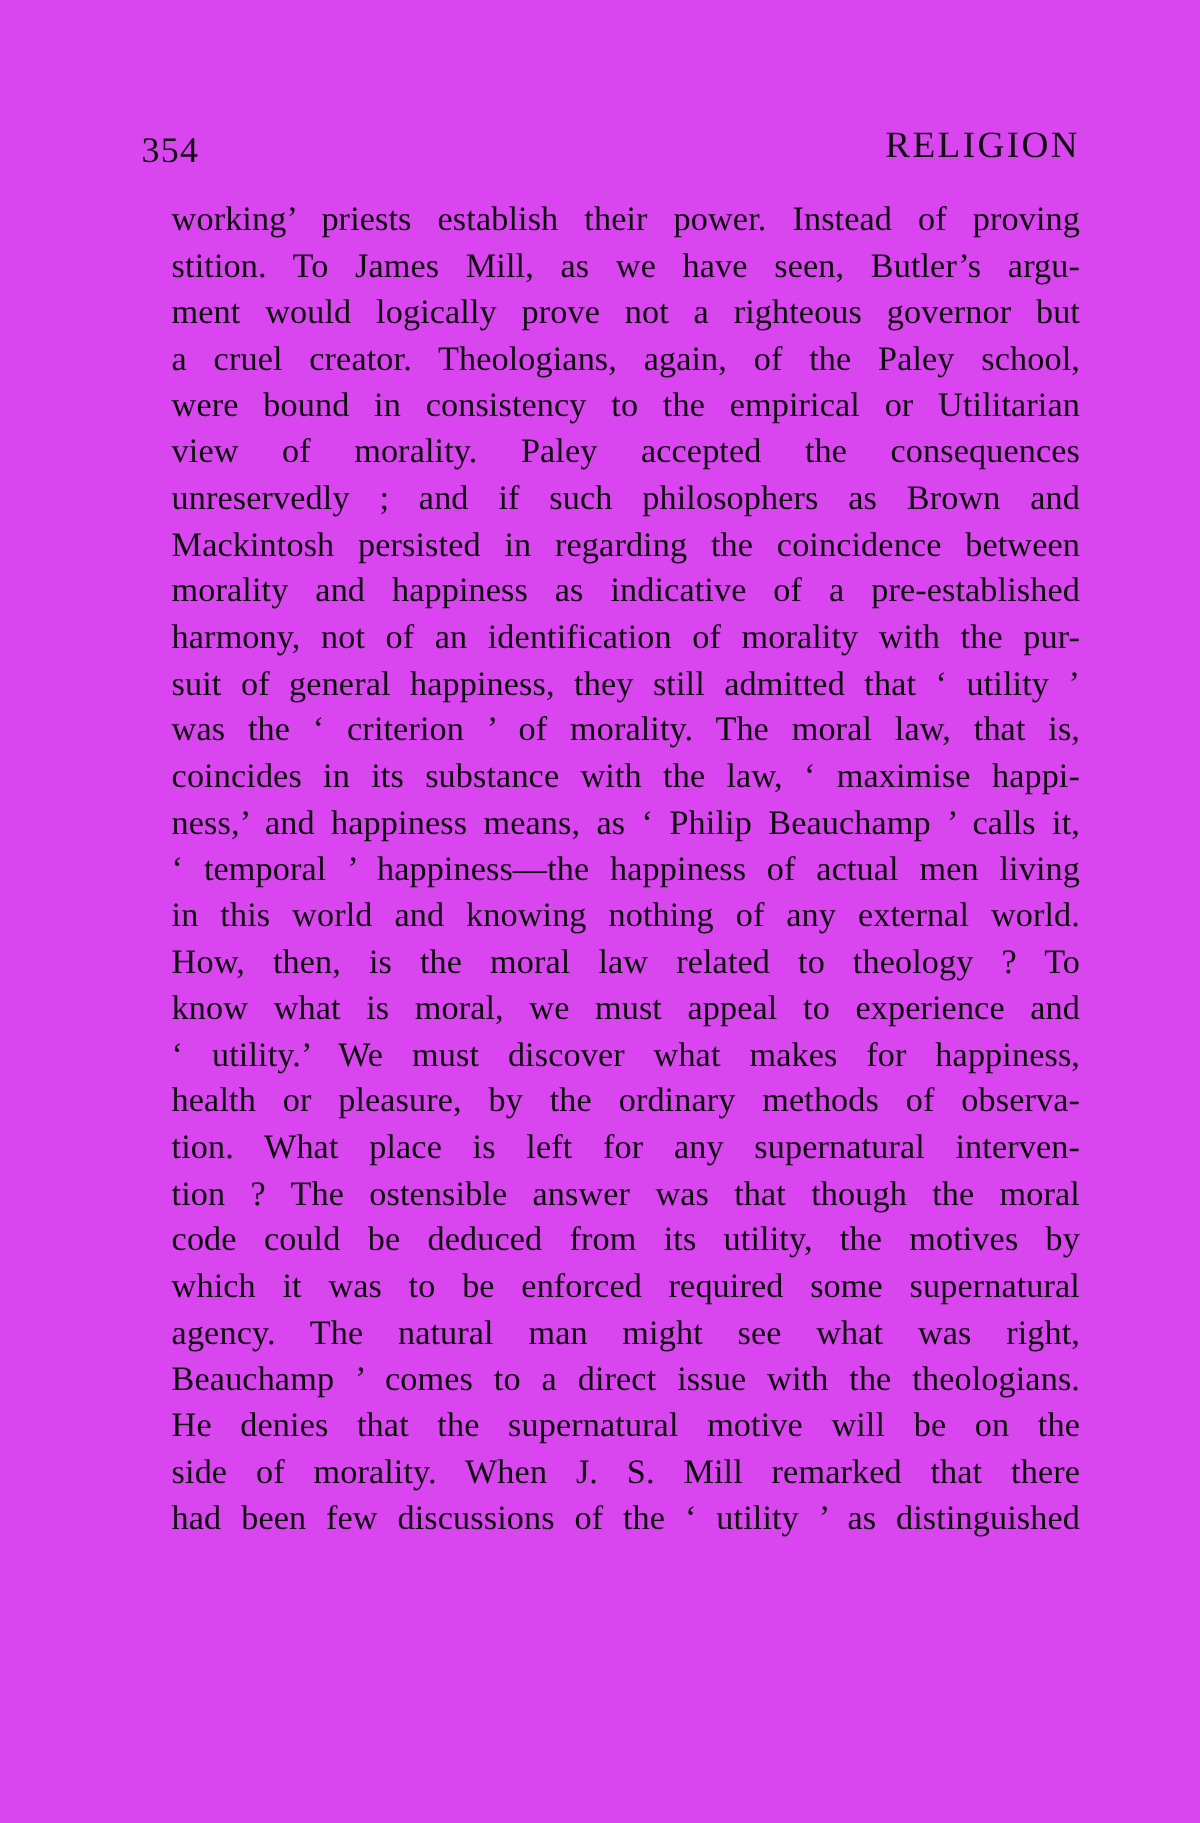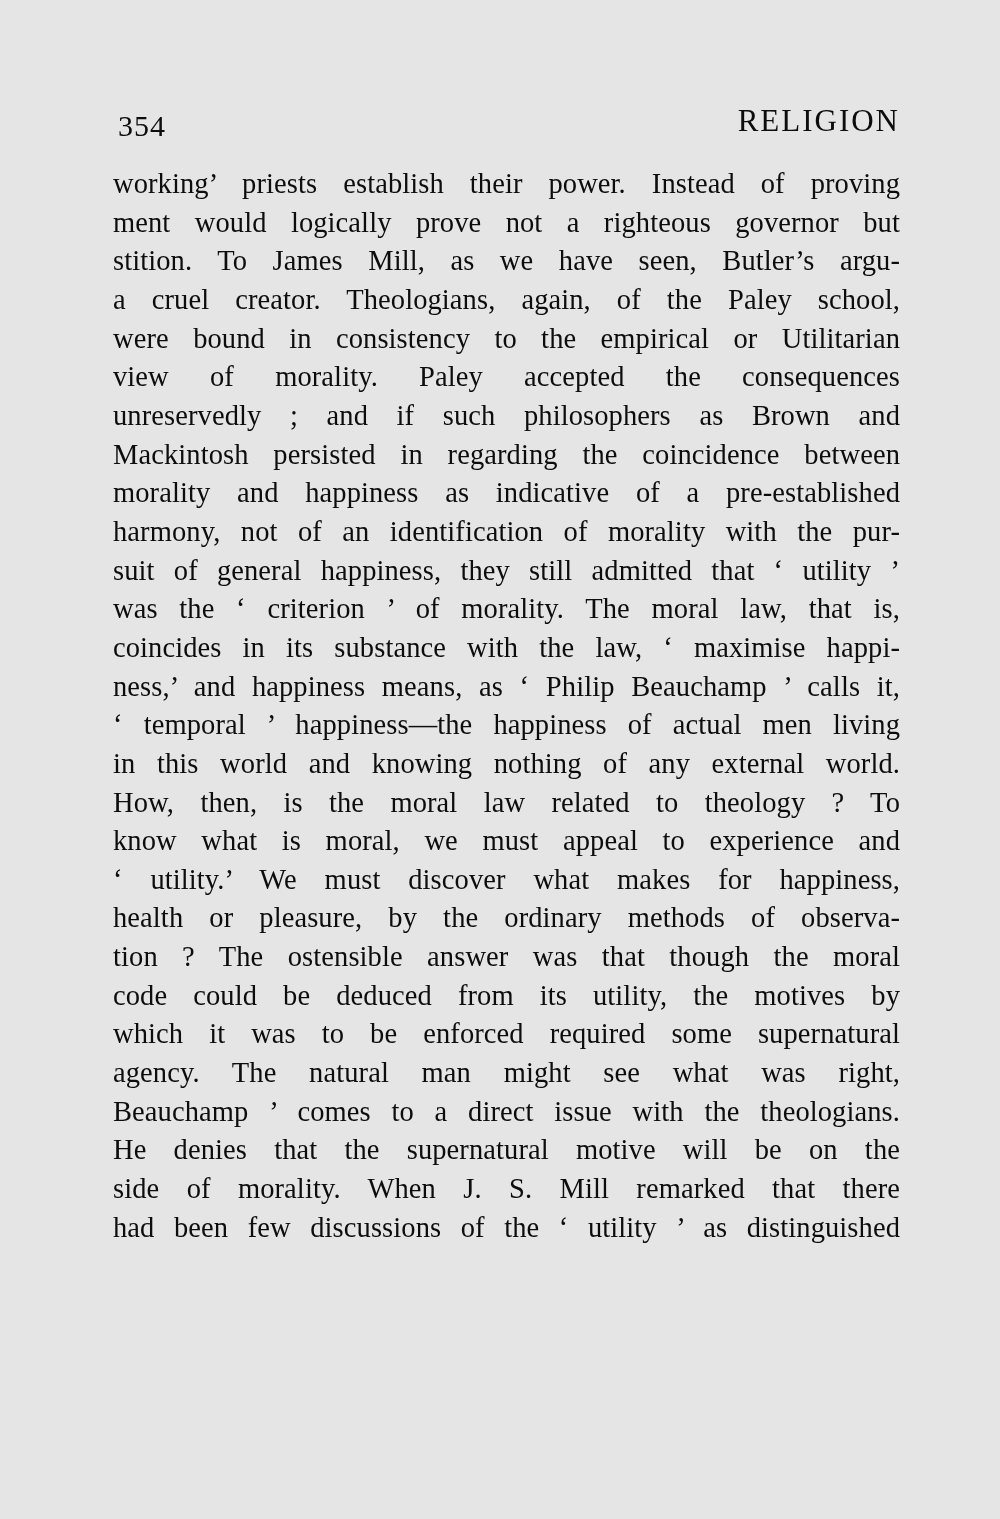--- a/index.html
+++ b/index.html
@@ -4,21 +4,21 @@
 <style>
   html, body {
     margin: 0;
     padding: 0;
     background: #ffffff;
   }
   .page {
     position: relative;
     width: 1000px;
     height: 1519px;
-    background: #e5e5e5;
+    background: #d946ef;
     overflow: hidden;
     font-family: "Liberation Serif", "DejaVu Serif", serif;
     color: #0d0d0d;
   }
   .header {
     position: absolute;
     top: 103px;
     left: 113px;
     width: 787px;
     height: 40px;
@@ -50,51 +50,53 @@
   .text-line {
     height: 38.66px;
     line-height: 38.66px;
     font-size: 28.5px;
     text-align: justify;
     text-align-last: justify;
     white-space: nowrap;
     letter-spacing: 0.1px;
     word-spacing: 1px;
     color: #0d0d0d;
+    margin-left: 30px;
   }
 </style>
 </head>
 <body>
 
 <div class="page">
   <div class="header">
     <span class="pagenum">354</span>
     <span class="running-title">RELIGION</span>
   </div>
   <div class="body-text">
       <div class="text-line">working’ priests establish their power. Instead of proving</div>
+      <div class="text-line">stition. To James Mill, as we have seen, Butler’s argu-</div>
       <div class="text-line">ment would logically prove not a righteous governor but</div>
-      <div class="text-line">stition. To James Mill, as we have seen, Butler’s argu-</div>
       <div class="text-line">a cruel creator. Theologians, again, of the Paley school,</div>
       <div class="text-line">were bound in consistency to the empirical or Utilitarian</div>
       <div class="text-line">view of morality. Paley accepted the consequences</div>
       <div class="text-line">unreservedly ; and if such philosophers as Brown and</div>
       <div class="text-line">Mackintosh persisted in regarding the coincidence between</div>
       <div class="text-line">morality and happiness as indicative of a pre-established</div>
       <div class="text-line">harmony, not of an identification of morality with the pur-</div>
       <div class="text-line">suit of general happiness, they still admitted that ‘ utility ’</div>
       <div class="text-line">was the ‘ criterion ’ of morality. The moral law, that is,</div>
       <div class="text-line">coincides in its substance with the law, ‘ maximise happi-</div>
       <div class="text-line">ness,’ and happiness means, as ‘ Philip Beauchamp ’ calls it,</div>
       <div class="text-line">‘ temporal ’ happiness—the happiness of actual men living</div>
       <div class="text-line">in this world and knowing nothing of any external world.</div>
       <div class="text-line">How, then, is the moral law related to theology ? To</div>
       <div class="text-line">know what is moral, we must appeal to experience and</div>
       <div class="text-line">‘ utility.’ We must discover what makes for happiness,</div>
       <div class="text-line">health or pleasure, by the ordinary methods of observa-</div>
+      <div class="text-line">tion. What place is left for any supernatural interven-</div>
       <div class="text-line">tion ? The ostensible answer was that though the moral</div>
       <div class="text-line">code could be deduced from its utility, the motives by</div>
       <div class="text-line">which it was to be enforced required some supernatural</div>
       <div class="text-line">agency. The natural man might see what was right,</div>
       <div class="text-line">Beauchamp ’ comes to a direct issue with the theologians.</div>
       <div class="text-line">He denies that the supernatural motive will be on the</div>
       <div class="text-line">side of morality. When J. S. Mill remarked that there</div>
       <div class="text-line">had been few discussions of the ‘ utility ’ as distinguished</div>
     </div>
 </div>

